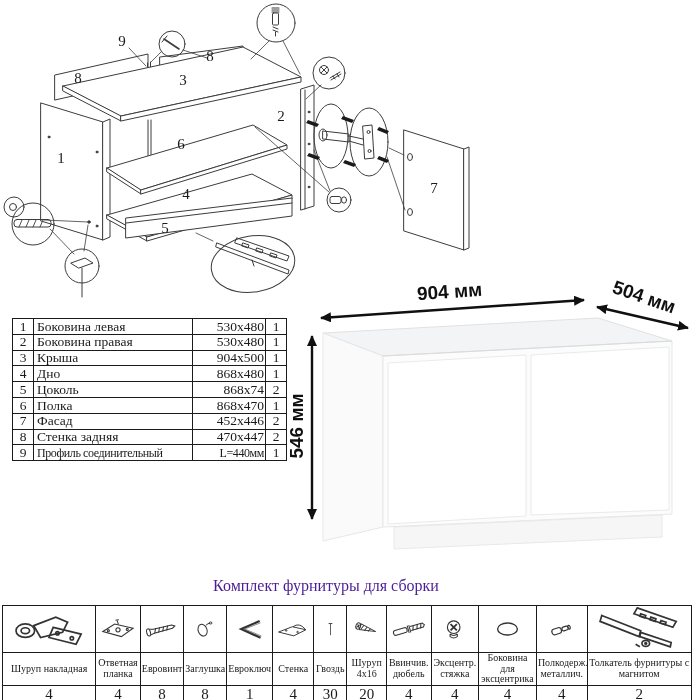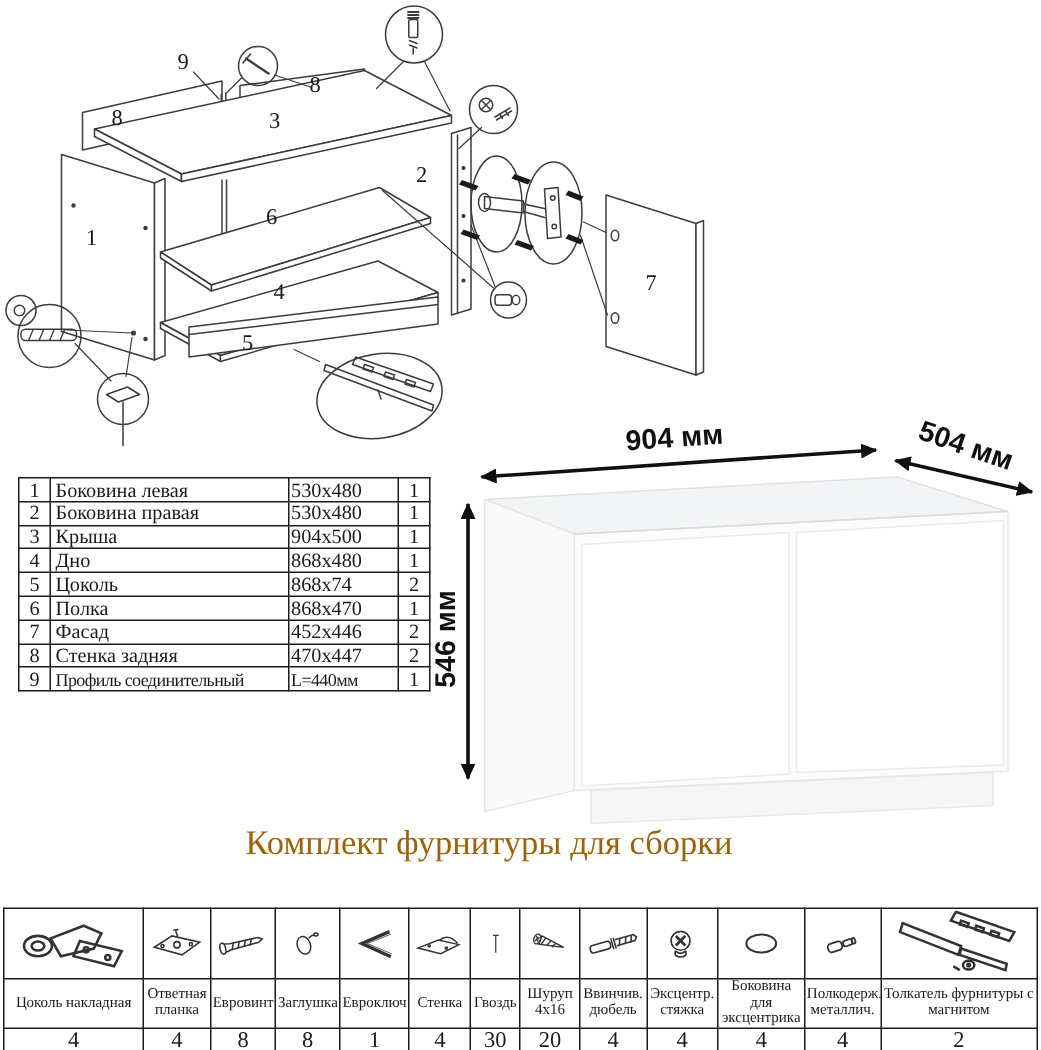--- a/index.html
+++ b/index.html
@@ -10,31 +10,31 @@
   
   #exploded{position:absolute;left:0;top:0;}
 
   
   #parts-table{position:absolute;left:12px;top:318px;border-collapse:collapse;
                font-size:13.5px;line-height:1;}
   #parts-table td{border:1.5px solid #1b1b1b;height:14.8px;padding:0 3px;white-space:nowrap;}
   #parts-table td.c{text-align:center;padding:0 1px;}
   #parts-table td.num{width:18px;}
   #parts-table td.name{width:152px;}
-  #parts-table td.size{width:70px;text-align:left;}
+  #parts-table td.size{width:70px;text-align:right;}
   #parts-table td.qty{width:18px;}
   #parts-table td.tight{font-size:12px;letter-spacing:-0.4px;}
 
   
   #cabinet{position:absolute;left:290px;top:278px;}
   .dim{font-family:"Liberation Sans", sans-serif;font-weight:bold;font-size:19px;fill:#101010;}
 
   
-  #kit-title{position:absolute;left:0;top:549px;width:652px;text-align:center;
-             font-size:23px;color:#a16207;}
+  #kit-title{position:absolute;left:0;top:577px;width:652px;text-align:center;
+             font-size:16px;color:#4c1d95;}
   #kit-table{position:absolute;left:2px;top:605px;width:690px;border-collapse:collapse;
              table-layout:fixed;}
   #kit-table td{border:1.5px solid #1b1b1b;text-align:center;vertical-align:middle;
                 padding:0 1px;overflow:hidden;}
   #kit-table tr.icons td{height:46px;}
   #kit-table tr.names td{height:27px;font-size:10px;line-height:1.05;}
   #kit-table tr.qtys td{height:18px;font-size:15px;}
   .ki{display:block;margin:0 auto;}
 </style>
 </head>
@@ -429,21 +429,21 @@
               <polygon points="64,12 70,14 69,17 63,15"></polygon>
               <polygon points="76,16 82,18 81,21 75,19"></polygon>
               <ellipse cx="58" cy="43" rx="4.5" ry="3.5"></ellipse>
                 <circle cx="58" cy="43" r="1"></circle>
               <line x1="46" y1="44" x2="51" y2="47"></line>
             </g>
           </svg>
         </td>
       </tr>
       <tr class="names">
-        <td>Цоколь накладная</td>
+        <td>Шуруп накладная</td>
         <td>Ответная планка</td>
         <td>Евровинт</td>
         <td>Заглушка</td>
         <td>Евроключ</td>
         <td>Стенка</td>
         <td>Гвоздь</td>
         <td>Шуруп 4x16</td>
         <td>Ввинчив. дюбель</td>
         <td>Эксцентр. стяжка</td>
         <td>Боковина для эксцентрика</td>

